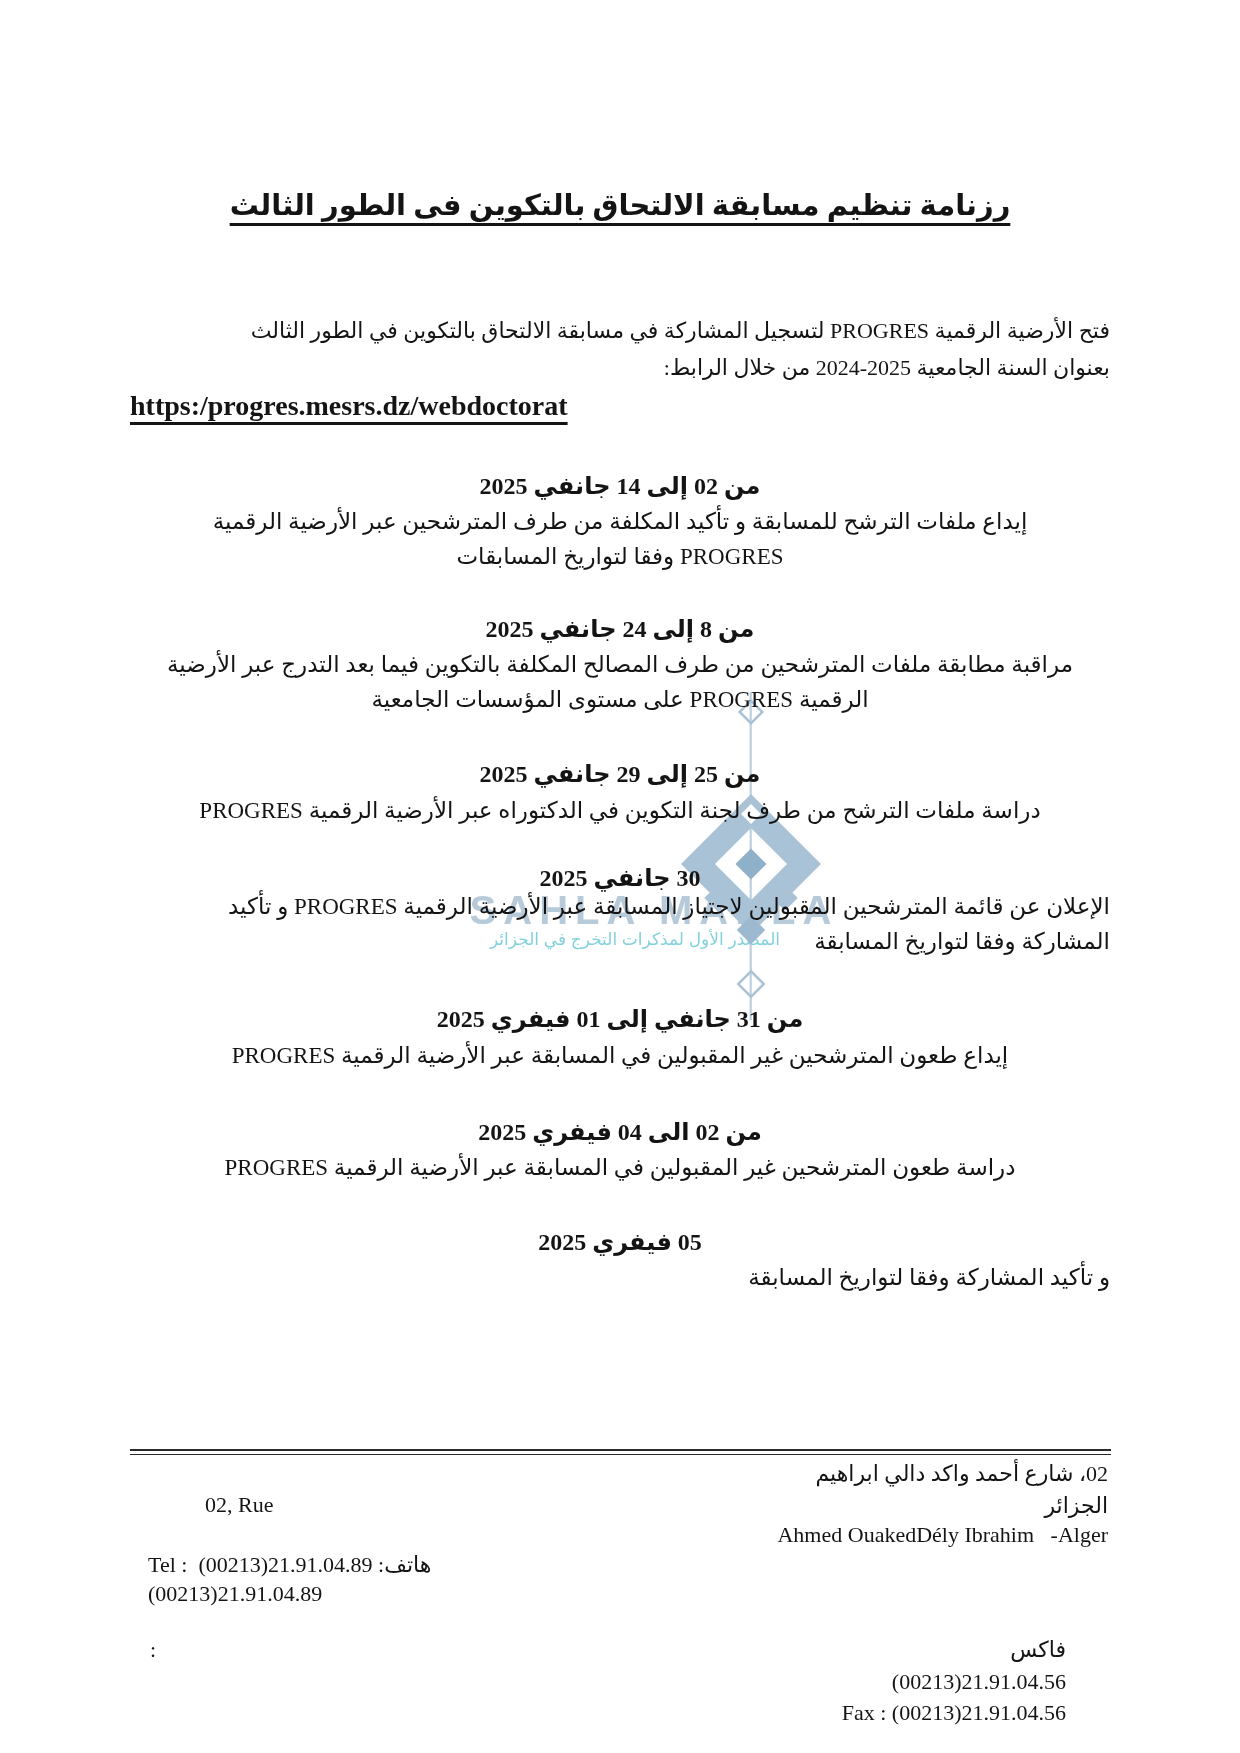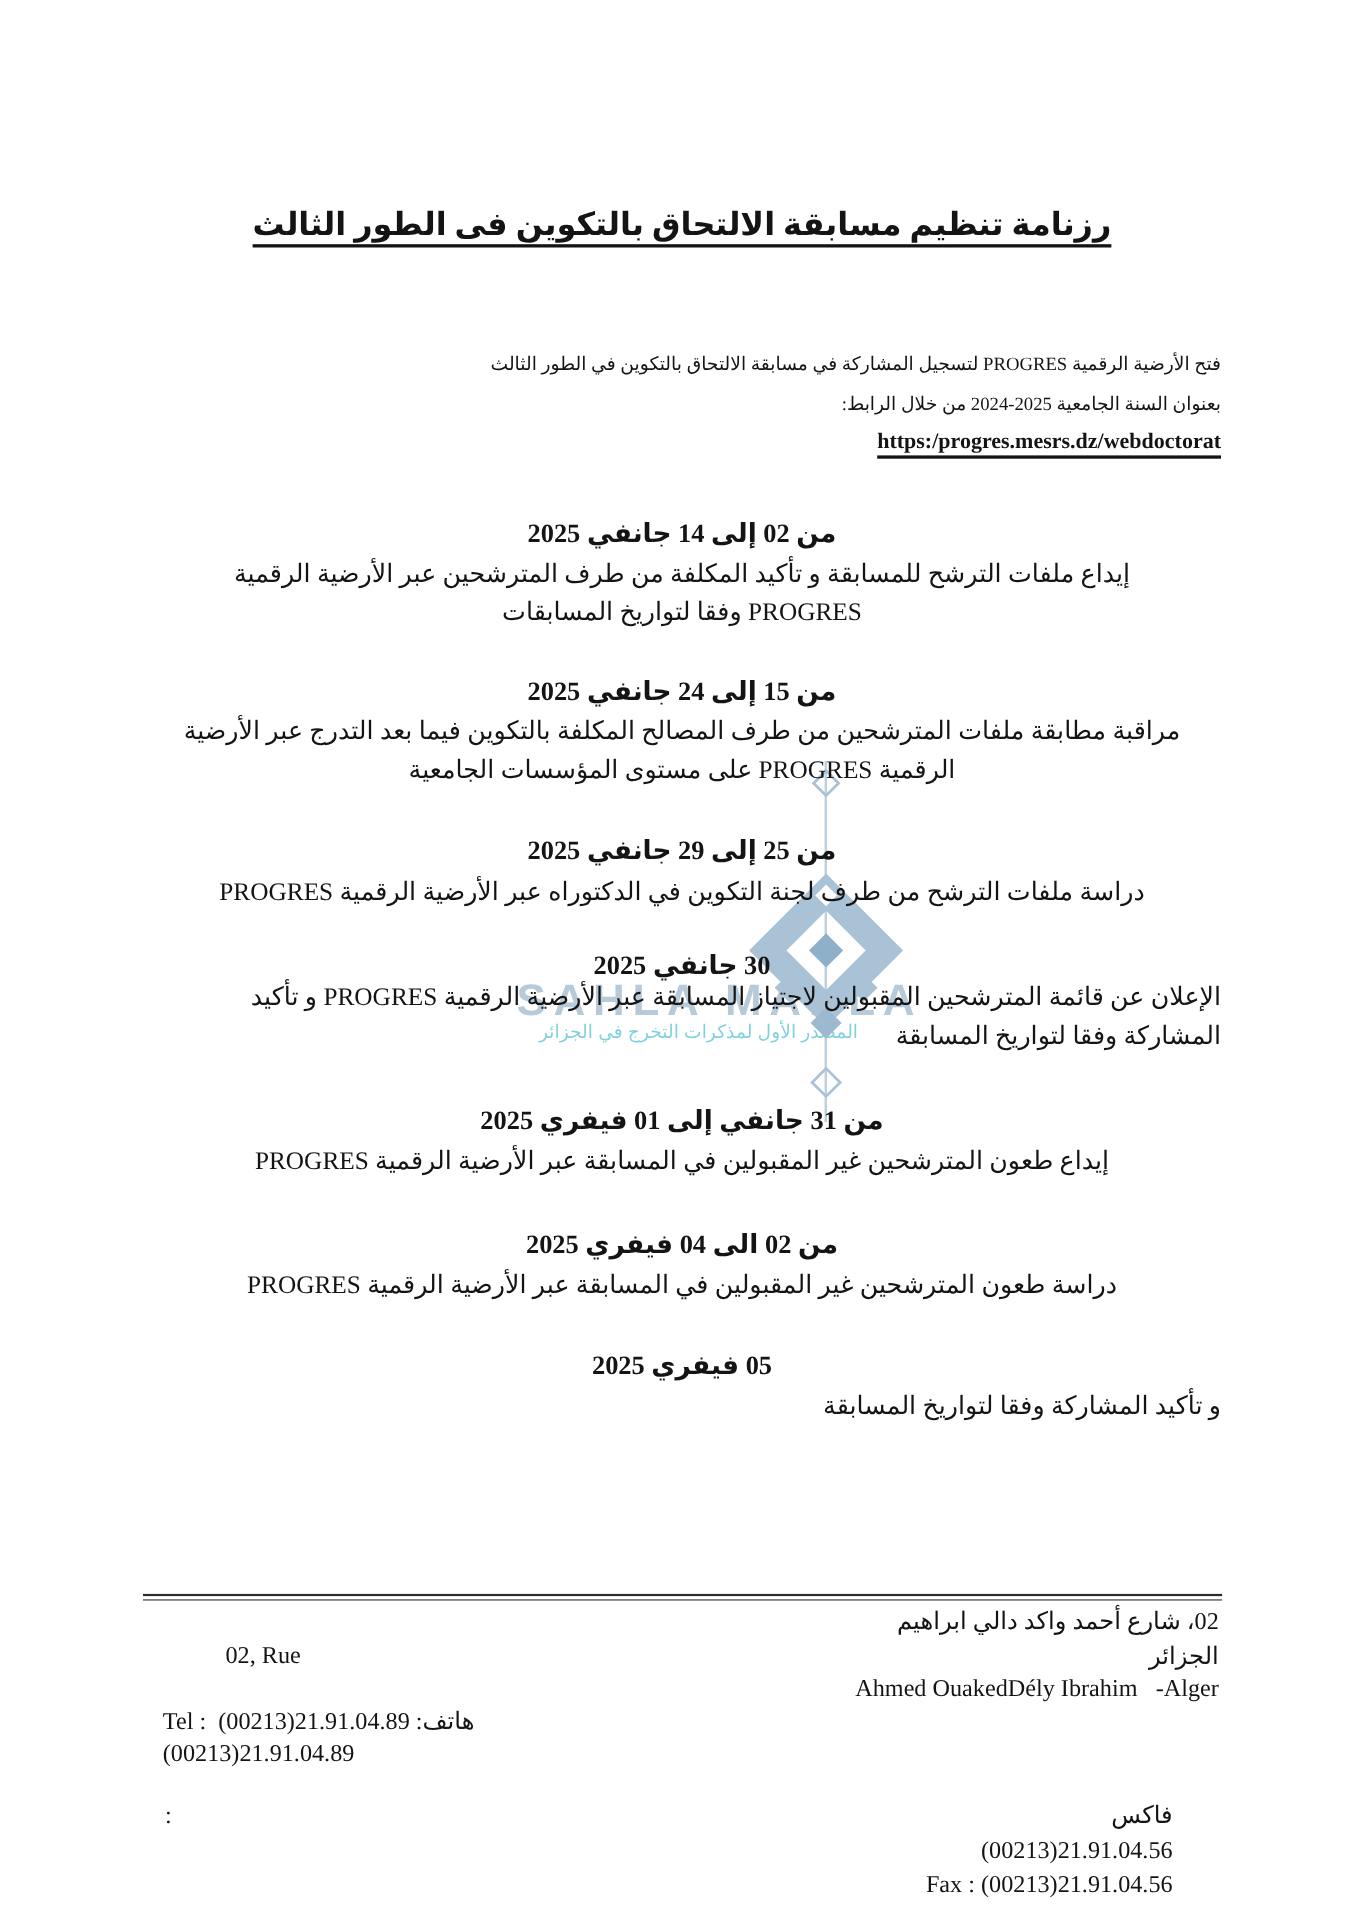--- a/index.html
+++ b/index.html
@@ -26,29 +26,29 @@
   .doc-title .u{
     text-decoration:underline;
     text-decoration-thickness:2.5px;
     text-underline-offset:8px;
   }
 
   
   .intro{
     left:130px;width:980px;
     direction:rtl;text-align:right;
-    font-size:17px;line-height:37px;
+    font-size:22px;line-height:37px;
   }
   .intro .line{white-space:nowrap;}
 
   
   .url-line{
     left:130px;width:980px;
-    text-align:right;direction:ltr;
-    font-weight:bold;font-size:20px;
+    text-align:left;direction:ltr;
+    font-weight:bold;font-size:28px;
     text-decoration:underline;
     text-decoration-thickness:2.5px;
     text-underline-offset:7px;
   }
 
   
   .section-heading{
     left:130px;width:980px;
     direction:rtl;text-align:center;
     font-weight:bold;font-size:24px;line-height:33px;
@@ -141,21 +141,21 @@
     </div>
 
     <div class="abs url-line" style="top:390px;">https:/progres.mesrs.dz/webdoctorat</div>
 
     <div id="sections-container">
         <div class="abs section-heading" style="top: 470px;">من 02 إلى 14 جانفي 2025</div>
         <div class="abs section-body align-center" style="top: 504px;">
           <div class="line">إيداع ملفات الترشح للمسابقة و تأكيد المكلفة من طرف المترشحين عبر الأرضية الرقمية</div>
           <div class="line">PROGRES وفقا لتواريخ المسابقات</div>
         </div>
-        <div class="abs section-heading" style="top: 613px;">من 15 إلى 24 جانفي 2025</div>
+        <div class="abs section-heading" style="top: 613px;">من 8 إلى 24 جانفي 2025</div>
         <div class="abs section-body align-center" style="top: 647px;">
           <div class="line">مراقبة مطابقة ملفات المترشحين من طرف المصالح المكلفة بالتكوين فيما بعد التدرج عبر الأرضية</div>
           <div class="line">الرقمية PROGRES على مستوى المؤسسات الجامعية</div>
         </div>
         <div class="abs section-heading" style="top: 758px;">من 25 إلى 29 جانفي 2025</div>
         <div class="abs section-body align-center" style="top: 793px;">
           <div class="line">دراسة ملفات الترشح من طرف لجنة التكوين في الدكتوراه عبر الأرضية الرقمية PROGRES</div>
         </div>
         <div class="abs section-heading" style="top: 862px;">30 جانفي 2025</div>
         <div class="abs section-body align-right" style="top: 889px;">

